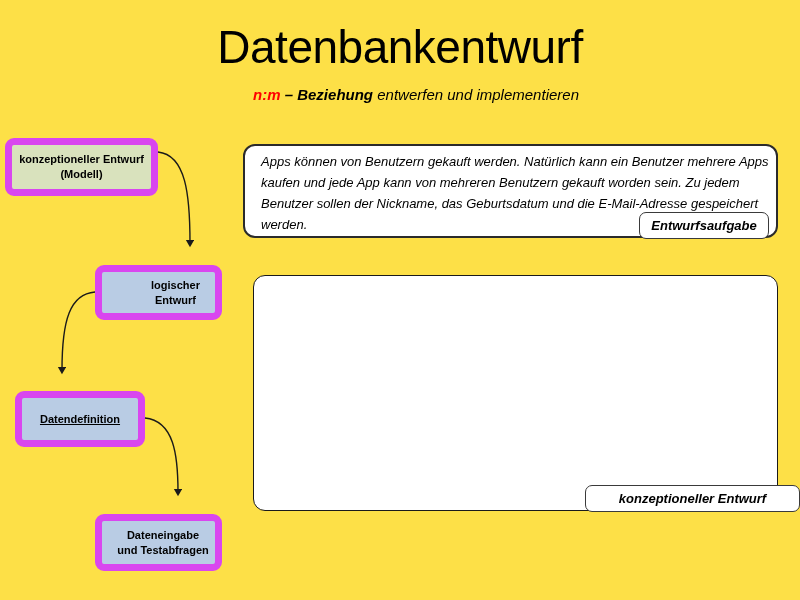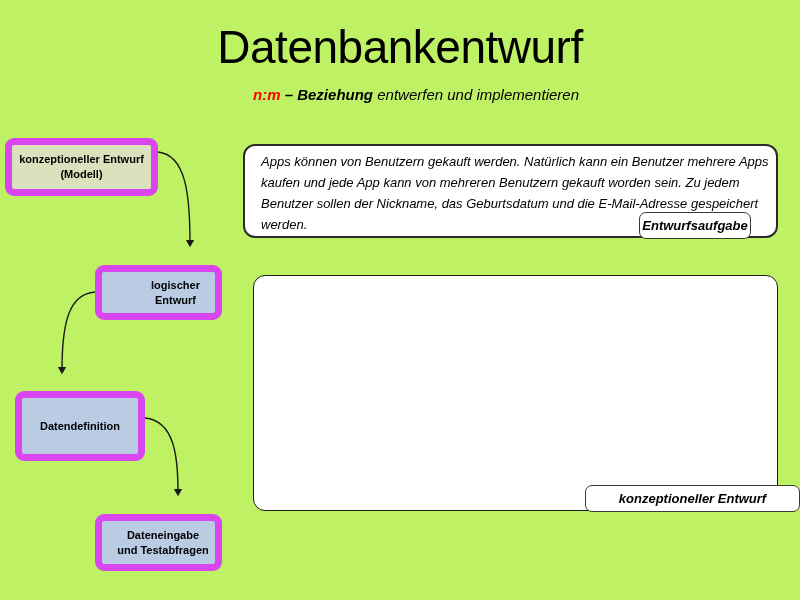--- a/index.html
+++ b/index.html
@@ -10,21 +10,21 @@
     width: 800px;
     height: 600px;
     background: #ffffff;
     font-family: "Liberation Sans", sans-serif;
     overflow: hidden;
   }
   #slide {
     position: relative;
     width: 800px;
     height: 600px;
-    background: #bef264;
+    background: #fde047;
   }
 
   
   #title {
     position: absolute;
     left: 0;
     top: 22px;
     width: 800px;
     text-align: center;
     font-size: 46px;
@@ -79,21 +79,21 @@
   .flow-box.green { background: #d9e2bd; }
   .flow-box.blue  { background: #b9cce4; }
 
   #box-konzept {
     left: 5px;  top: 138px;  width: 153px; height: 58px;
   }
   #box-logisch {
     left: 95px; top: 265px;  width: 127px; height: 55px; padding-left: 40px;
   }
   #box-datendef {
-    left: 15px; top: 391px;  width: 130px; height: 70px;
+    left: 15px; top: 391px;  width: 130px; height: 56px; text-decoration: underline;
   }
   #box-dateneingabe {
     left: 95px; top: 514px;  width: 127px; height: 57px; padding-left: 15px;
   }
 
   #arrows {
     position: absolute;
     left: 0; top: 0;
     width: 800px; height: 600px;
     pointer-events: none;
@@ -129,21 +129,21 @@
     align-items: center;
     justify-content: center;
     font-size: 13px;
     font-weight: bold;
     font-style: italic;
     color: #000000;
     white-space: nowrap;
   }
   #tab-entwurfsaufgabe {
     left: 639px; top: 212px;
-    width: 112px; height: 27px;
+    width: 130px; height: 27px;
   }
 
   #design-panel {
     position: absolute;
     left: 253px; top: 275px;
     width: 525px; height: 236px;
     box-sizing: border-box;
     background: #ffffff;
     border: 1px solid #1a1a1a;
     border-radius: 12px;

